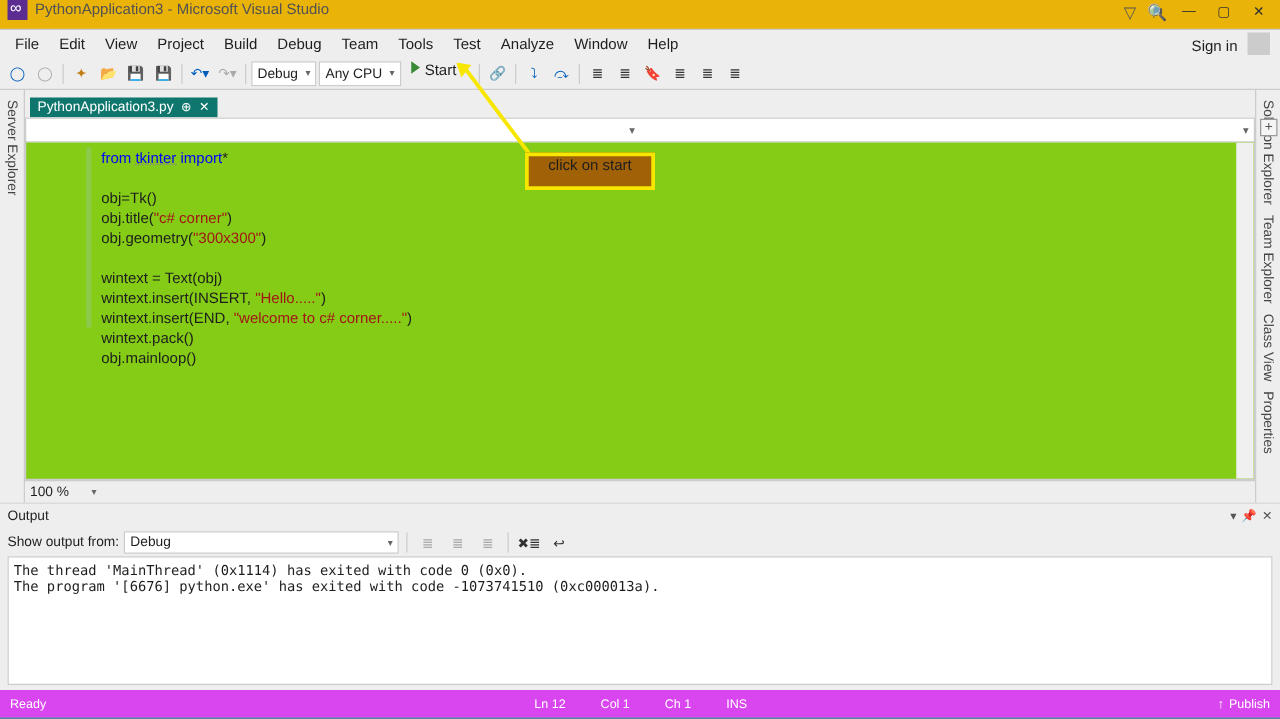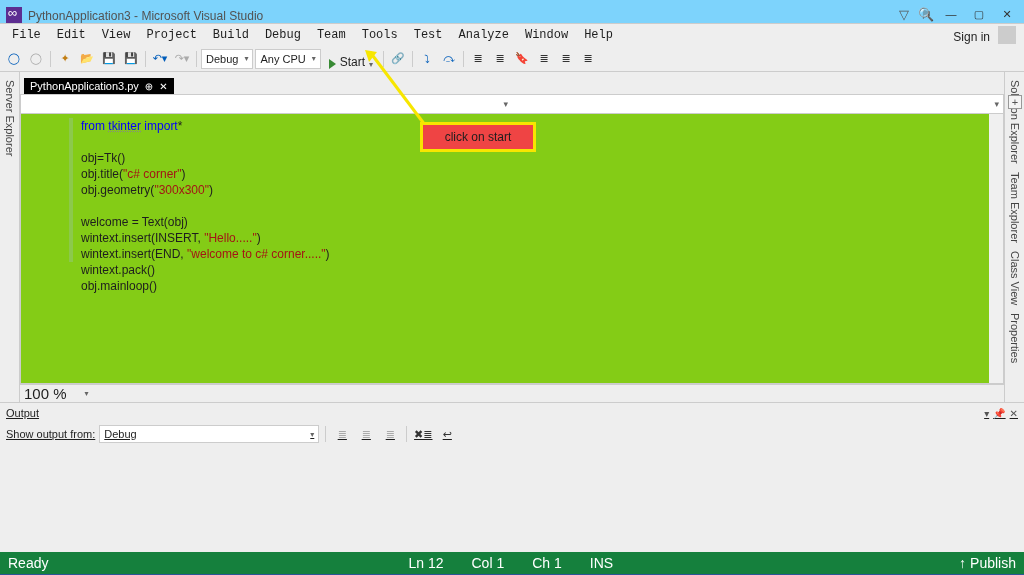--- a/index.html
+++ b/index.html
@@ -1,66 +1,66 @@
 <!DOCTYPE html>
 <html><head>
 <meta charset="utf-8">
 <style>
 * { margin: 0; padding: 0; box-sizing: border-box; font-family: "Segoe UI", Tahoma, sans-serif; }
 body { width: 1024px; height: 575px; overflow: hidden; background: #eee; font-size: 12px; color: #1e1e1e; position: relative; }
-.titlebar { height: 24px; background: #7dd3fc; display: flex; align-items: flex-end; padding: 0 6px; border-bottom: 1px solid #ccc; }
+.titlebar { height: 24px; background: #eab308; display: flex; align-items: flex-start; padding: 0 6px; border-bottom: 1px solid #ccc; }
 .vs-logo { width: 16px; height: 16px; background: #5c2d91; position: relative; margin-right: 6px; }
 .vs-logo::before { content: "∞"; color: white; font-size: 13px; position: absolute; top: -2px; left: 2px; }
 .title-text { color: #525252; font-size: 12px; }
 .title-right { margin-left: auto; display: flex; align-items: center; gap: 6px; }
 .title-right input { width: 140px; height: 18px; font-size: 11px; padding: 0 4px; border: 1px solid #ccc; }
 .win-btn { width: 22px; height: 18px; display: flex; align-items: center; justify-content: center; font-size: 11px; color: #333; }
 .title-icon { width: 16px; height: 16px; display: flex; align-items: center; justify-content: center; color: #555; font-size: 13px; }
 .menubar { height: 22px; background: #eee; display: flex; align-items: center; padding: 0 4px; }
-.menu-item { padding: 2px 8px; font-size: 12px; cursor: default; font-family: Liberation Mono, monospace; }
+.menu-item { padding: 2px 8px; font-size: 12px; cursor: default; }
 .menubar .right { margin-left: auto; display: flex; align-items: flex-end; gap: 4px; }
 .user-icon { width: 18px; height: 18px; background: #ccc; margin-left: 4px; margin-right: 4px; }
 .toolbar { height: 26px; background: #eee; display: flex; align-items: center; padding: 0 4px; gap: 2px; border-bottom: 1px solid #ccc; }
 .tb-btn { width: 20px; height: 20px; display: flex; align-items: center; justify-content: center; font-size: 11px; color: #333; }
 .tb-sep { width: 1px; height: 16px; background: #ccc; margin: 0 2px; }
 .tb-combo { height: 20px; border: 1px solid #ccc; background: white; font-size: 11px; padding: 0 4px; display: flex; align-items: center; gap: 6px; }
 .tb-combo::after { content: "▾"; font-size: 8px; color: #666; }
-.start-btn { display: flex; align-items: flex-end; height: 20px; padding: 0 6px; gap: 4px; }
+.start-btn { display: flex; align-items: flex-start; height: 20px; padding: 0 6px; gap: 4px; }
 .play { width: 0; height: 0; border-left: 7px solid #388a34; border-top: 5px solid transparent; border-bottom: 5px solid transparent; }
 .main { display: flex; height: 330px; }
 .side-tab { width: 20px; background: #eee; border-right: 1px solid #ccc; display: flex; flex-direction: column; align-items: center; padding-top: 4px; }
 .side-tab-text { writing-mode: vertical-rl; font-size: 11px; color: #444; padding: 4px 0; }
 .editor-col { flex: 1; display: flex; flex-direction: column; }
 .tabrow { height: 22px; background: #eee; display: flex; align-items: flex-end; padding-left: 4px; }
-.tab { background: #000000; color: white; padding: 2px 6px; font-size: 11px; display: flex; align-items: center; gap: 6px; }
+.tab { background: #0f766e; color: white; padding: 2px 6px; font-size: 11px; display: flex; align-items: center; gap: 6px; }
 .tab .pin { font-size: 10px; }
 .tab .close { font-size: 10px; }
 .nav-dd { height: 20px; background: white; border: 1px solid #ccc; display: flex; }
 .nav-dd .half { flex: 1; display: flex; align-items: center; justify-content: flex-end; padding-right: 4px; font-size: 9px; color: #666; }
 .code-area { flex: 1; background: #84cc16; border: 1px solid #ccc; border-top: none; position: relative; overflow: hidden; }
 .code { font-family: Consolas, monospace; font-size: 12px; padding: 4px 4px 4px 60px; white-space: pre; line-height: 16px; position: relative; }
 .green-bar { position: absolute; left: 48px; top: 4px; width: 4px; height: 144px; background: #8cc94c; }
 .kw { color: #0000ff; }
 .mod { color: #0000ff; text-decoration: underline dotted #888; }
 .str { color: #a31515; }
-.zoom { height: 18px; background: #eee; border-top: 1px solid #ccc; font-size: 15px; padding: 0 4px; display: flex; align-items: center; }
+.zoom { height: 18px; background: #eee; border-top: 1px solid #ccc; font-size: 11px; padding: 0 4px; display: flex; align-items: center; }
 .zoom::after { content: "▾"; font-size: 8px; margin-left: 18px; color: #666; }
 .right-tabs { width: 20px; background: #eee; border-left: 1px solid #ccc; display: flex; flex-direction: column; align-items: center; padding-top: 4px; }
-.output-panel { height: 150px; background: #eee; border-top: 1px solid #ccc; display: flex; flex-direction: column; text-decoration: underline; }
+.output-panel { height: 150px; background: #eee; border-top: 1px solid #ccc; display: flex; flex-direction: column; }
 .out-head { height: 20px; display: flex; align-items: center; padding: 0 6px; font-size: 11px; background: #eee; }
 .out-head .right { margin-left: auto; display: flex; gap: 4px; font-size: 10px; color: #555; }
 .out-tool { height: 22px; display: flex; align-items: center; padding: 0 6px; gap: 4px; font-size: 11px; }
 .out-combo { width: 220px; height: 18px; border: 1px solid #ccc; background: white; padding: 0 4px; display: flex; align-items: center; }
 .out-combo::after { content: "▾"; margin-left: auto; font-size: 8px; color: #666; }
 .out-text { flex: 1; background: white; border: 1px solid #ccc; margin: 0 6px 4px 6px; padding: 4px; font-family: Consolas, monospace; font-size: 11px; white-space: pre; overflow: auto; }
-.statusbar { height: 22px; background: #15803d; color: white; display: flex; align-items: center; padding: 0 8px; font-size: 14px; }
+.statusbar { height: 22px; background: #d946ef; color: white; display: flex; align-items: center; padding: 0 8px; font-size: 10px; }
 .statusbar .seg { padding: 0 14px;}
 .statusbar .right { margin-left: auto; display: flex; align-items: center; gap: 4px; }
 .taskbar { height: 29px; background: linear-gradient(to bottom, #2b5797, #1b4a8a); display: flex; align-items: center; padding: 0 2px; }
-.annotation { position: absolute; top: 122px; left: 420px; width: 116px; height: 30px; border: 3px solid #f7e600; background: #ef4444; display: flex; align-items: center; justify-content: center; font-size: 12px; z-index: 10; }
+.annotation { position: absolute; top: 122px; left: 420px; width: 104px; height: 30px; border: 3px solid #f7e600; background: #a16207; display: flex; align-items: flex-start; justify-content: center; font-size: 12px; z-index: 10; }
 .arrow { position: absolute; top: 50px; left: 365px; width: 110px; height: 80px; z-index: 9; pointer-events: none; }
 .plus-box { position: absolute; right: 2px; top: 95px; width: 14px; height: 14px; border: 1px solid #999; background: #f5f5f5; display: flex; align-items: center; justify-content: center; font-size: 11px; color: #555; }
 .scroll-v { position: absolute; right: 0; top: 0; bottom: 0; width: 14px; background: #f0f0f0; }
 </style>
 </head>
 <body>
 
 <div class="titlebar">
   <div class="vs-logo"></div>
   <div class="title-text">PythonApplication3 - Microsoft Visual Studio</div>
@@ -147,21 +147,21 @@
         <div class="half">▾</div>
       </div>
     <div class="code-area">
       <div class="green-bar"></div>
       <div class="code" id="code"><span class="kw">from </span><span class="mod">tkinter</span><span class="kw"> import</span><span>*
 
 </span><span>obj=Tk()
 </span><span>obj.title(</span><span class="str">"c# corner"</span><span>)
 </span><span>obj.geometry(</span><span class="str">"300x300"</span><span>)
 
-</span><span>welcome = Text(obj)
+</span><span>wintext = Text(obj)
 </span><span>wintext.insert(INSERT, </span><span class="str">"Hello....."</span><span>)
 </span><span>wintext.insert(END, </span><span class="str">"welcome to c# corner....."</span><span>)
 </span><span>wintext.pack()
 </span><span>obj.mainloop()</span></div>
       <div class="scroll-v"></div>
     </div>
     <div class="zoom">
         <span>100 %</span>
       </div>
   </div>
@@ -190,20 +190,23 @@
         <span>Debug</span>
       </div>
     <div class="tb-sep"></div>
     <div class="tb-btn" style="color:#aaa">≣</div>
     <div class="tb-btn" style="color:#aaa">≣</div>
     <div class="tb-btn" style="color:#aaa">≣</div>
     <div class="tb-sep"></div>
     <div class="tb-btn">✖≣</div>
     <div class="tb-btn">↩</div>
   </div>
+  <div class="out-text">The thread 'MainThread' (0x1114) has exited with code 0 (0x0).
+The program '[6676] python.exe' has exited with code -1073741510 (0xc000013a).
+</div>
 </div>
 
 <div class="statusbar">
   <span class="seg" style="padding-left:0">Ready</span>
   <span style="flex:1"></span>
   <span class="seg">Ln 12</span>
   <span class="seg">Col 1</span>
   <span class="seg">Ch 1</span>
   <span class="seg">INS</span>
   <span style="flex:1"></span>

